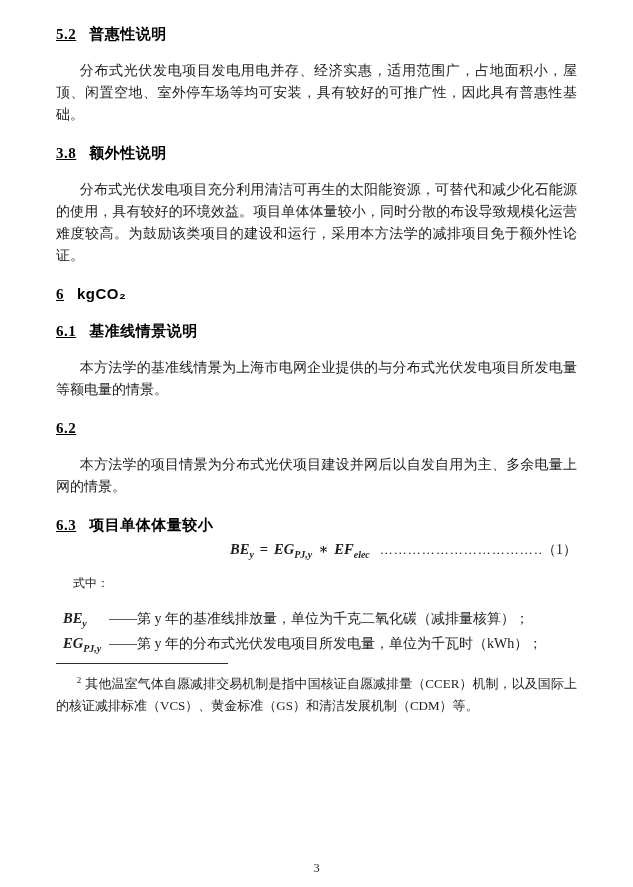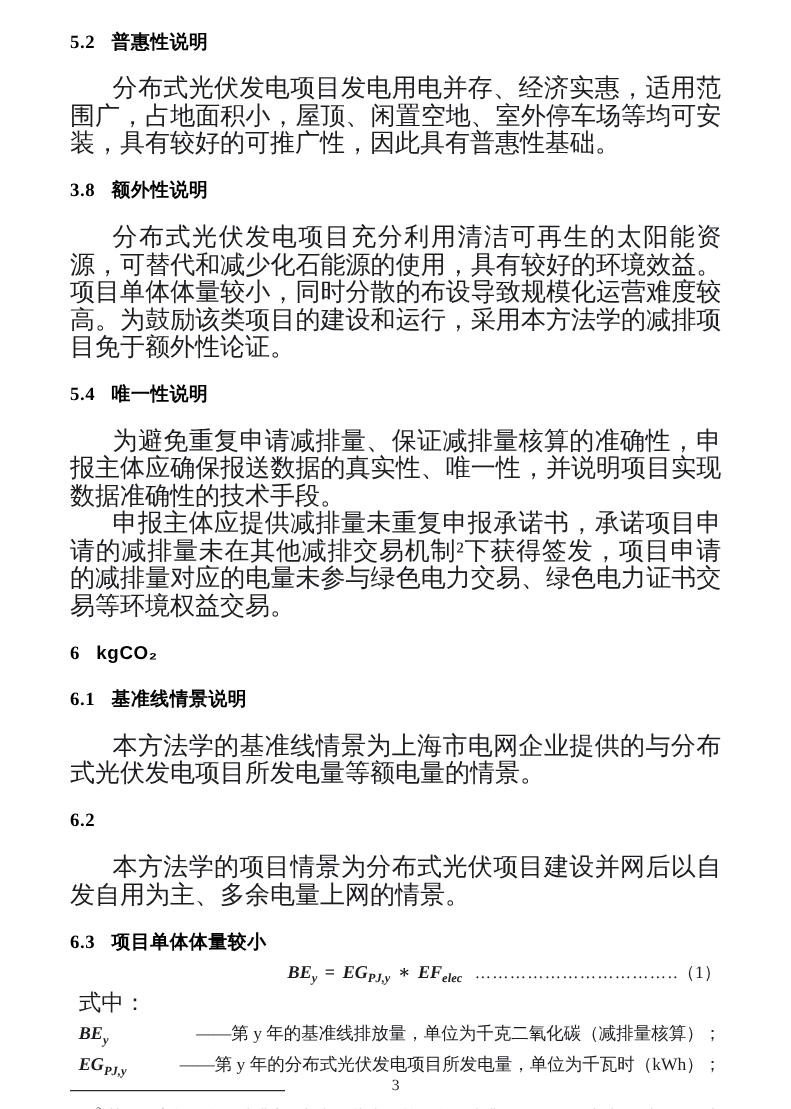--- a/index.html
+++ b/index.html
@@ -25,29 +25,30 @@
     font-weight: bold;
     line-height: 20px;
     color: #000;
   }
   .page > section:first-of-type .heading { margin-top: 0; }
   .hnum {
     font-family: "Liberation Serif", "DejaVu Serif", serif;
     margin-right: 13px;
     letter-spacing: 0.5px;
     flex-shrink: 0;
+    text-decoration: underline;
   }
   .htitle {
     font-family: Liberation Sans, sans-serif;
     letter-spacing: 0.5px;
   }
   
   .para {
     margin: 16px 0 0 0;
-    font-size: 20px;
+    font-size: 14px;
     line-height: 22px;
     text-align: justify;
     text-indent: 1.7em;
   }
   .para + .para { margin-top: 0; }
   
   .formula-row {
     display: flex;
     align-items: baseline;
     line-height: 24px;
@@ -72,32 +73,31 @@
     overflow: hidden;
     white-space: nowrap;
     padding-left: 10px;
     padding-right: 4px;
     font-size: 13px;
     letter-spacing: 1px;
   }
   .flabel { font-size: 14px; flex-shrink: 0; }
   
   .where {
-    margin: 0;
+    margin: 10px;
     padding-left: 7px;
-    font-size: 18px;
+    font-size: 12px;
     line-height: 25px;
   }
   .def-row {
     display: flex;
     align-items: baseline;
     padding-left: 7px;
     font-size: 14px;
     line-height: 25px;
-    justify-content: space-between;
   }
   .def-var {
     width: 46px;
     flex-shrink: 0;
     font-weight: bold;
     font-style: italic;
     font-size: 14.5px;
     white-space: nowrap;
   }
   .def-desc { text-align: justify; }
@@ -143,28 +143,20 @@
   </section>
 
   <section>
     <h2 class="heading">
       <span class="hnum">3.8</span>
       <span class="htitle">额外性说明</span>
     </h2>
     <p class="para">分布式光伏发电项目充分利用清洁可再生的太阳能资源，可替代和减少化石能源的使用，具有较好的环境效益。项目单体体量较小，同时分散的布设导致规模化运营难度较高。为鼓励该类项目的建设和运行，采用本方法学的减排项目免于额外性论证。</p>
   </section>
 
-  <section>
-    <h2 class="heading">
-      <span class="hnum">5.4</span>
-      <span class="htitle">唯一性说明</span>
-    </h2>
-    <p class="para">为避免重复申请减排量、保证减排量核算的准确性，申报主体应确保报送数据的真实性、唯一性，并说明项目实现数据准确性的技术手段。</p>
-    <p class="para">申报主体应提供减排量未重复申报承诺书，承诺项目申请的减排量未在其他减排交易机制²下获得签发，项目申请的减排量对应的电量未参与绿色电力交易、绿色电力证书交易等环境权益交易。</p>
-  </section>
 
   <section>
     <h2 class="heading">
       <span class="hnum">6</span>
       <span class="htitle">kgCO₂</span>
     </h2>
   </section>
 
   <section>
     <h2 class="heading">

